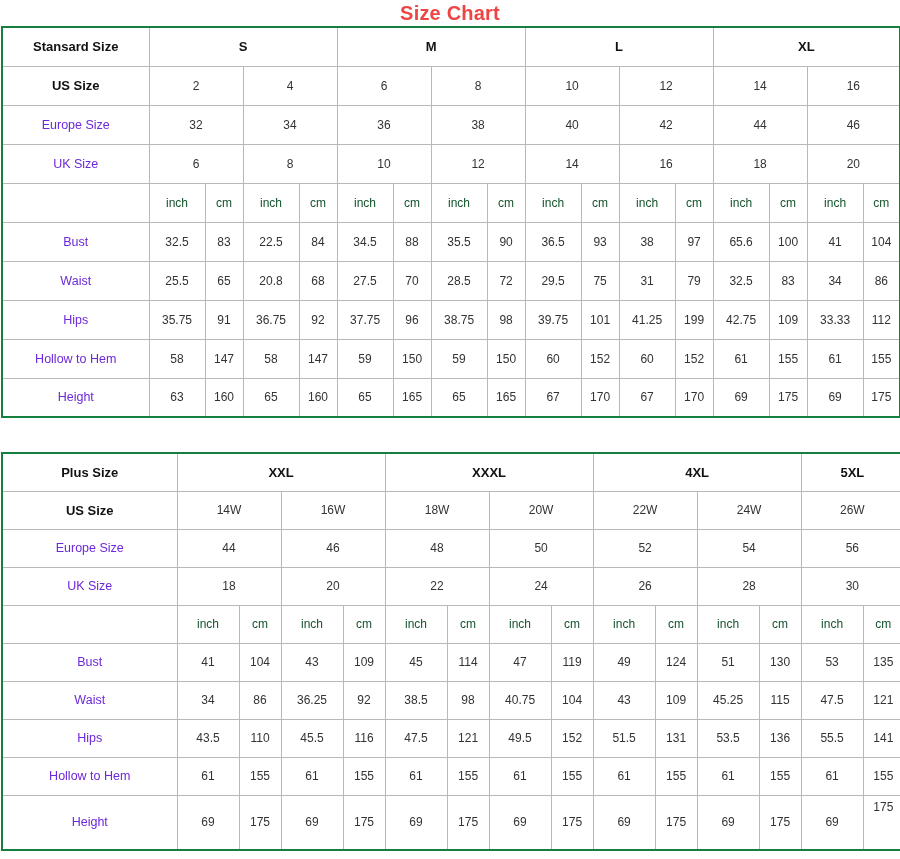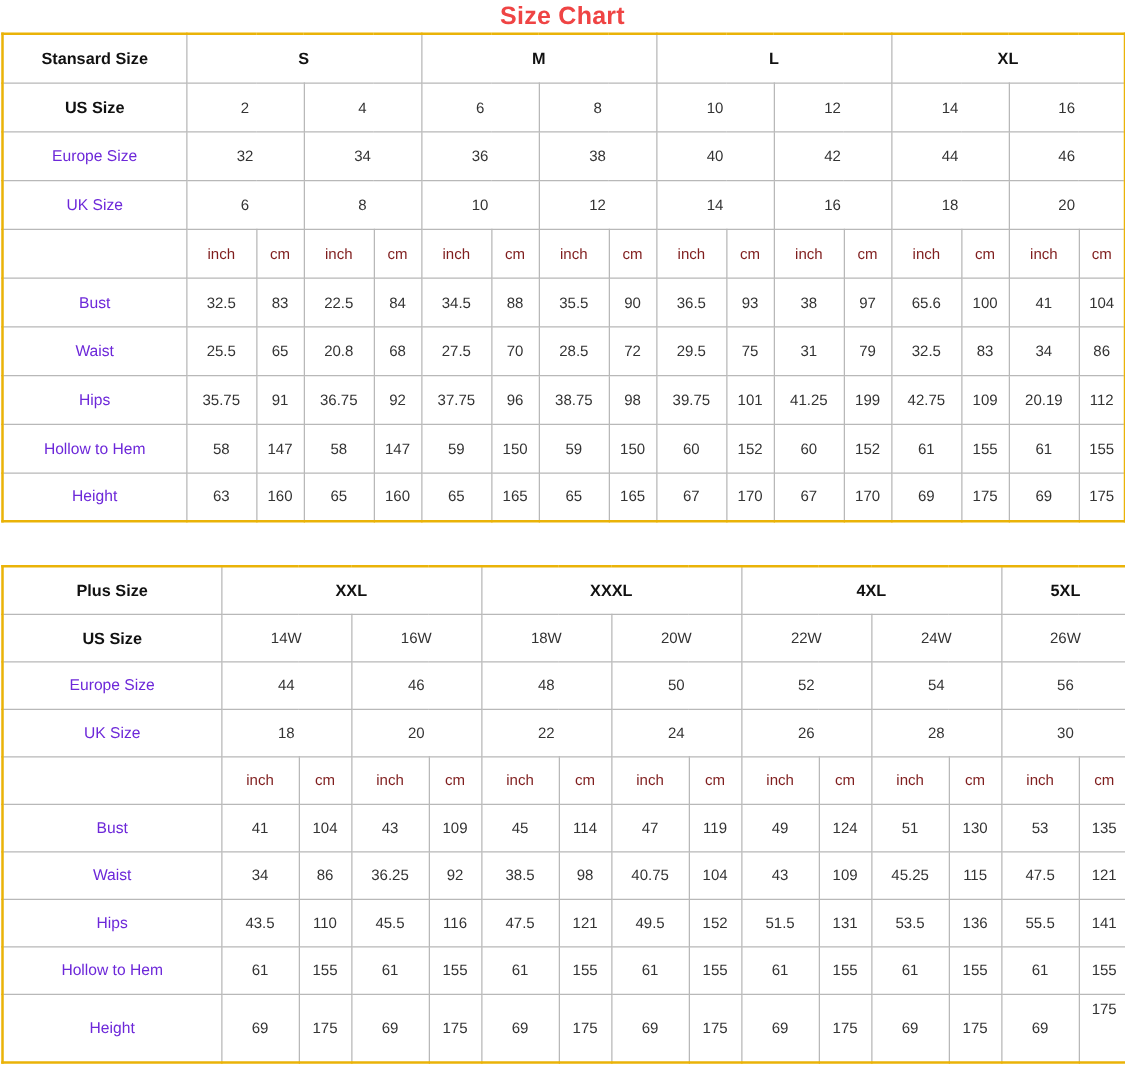--- a/index.html
+++ b/index.html
@@ -35,21 +35,21 @@
     margin: 0;
     letter-spacing: 0.2px;
   }
 
   
   table.size-table {
     border-collapse: collapse;
     table-layout: fixed;
     width: 898px;
     margin: 0 1px;
-    border: 2px solid #eab308;
+    border: 2px solid #15803d;
     background: #ffffff;
   }
   table.size-table td {
     border: 1px solid #b8b8b8;
     text-align: center;
     vertical-align: middle;
     font-size: 12px;
     color: #333333;
     padding: 2px 1px;
     white-space: nowrap;
@@ -60,21 +60,21 @@
     font-weight: bold;
     color: #111111;
     font-size: 13px;
   }
   table.size-table td.rowlabel {
     font-size: 12.5px;
     color: #6d28d9;
   }
   table.size-table td.unit {
     font-size: 12px;
-    color: #7f1d1d;
+    color: #14532d;
   }
   table.size-table td.blank { border-left: none; }
 
   
   table.size-table td.top-align {
     vertical-align: top;
     padding-top: 4px;
   }
 
   .table-gap { height: 34px; }
@@ -213,21 +213,21 @@
           <td>37.75</td>
           <td>96</td>
           <td>38.75</td>
           <td>98</td>
           <td>39.75</td>
           <td>101</td>
           <td>41.25</td>
           <td>199</td>
           <td>42.75</td>
           <td>109</td>
-          <td>20.19</td>
+          <td>33.33</td>
           <td>112</td>
         </tr>
         <tr>
           <td class="rowlabel" style="height: 39px;">Hollow to Hem</td>
           <td>58</td>
           <td>147</td>
           <td>58</td>
           <td>147</td>
           <td>59</td>
           <td>150</td>

